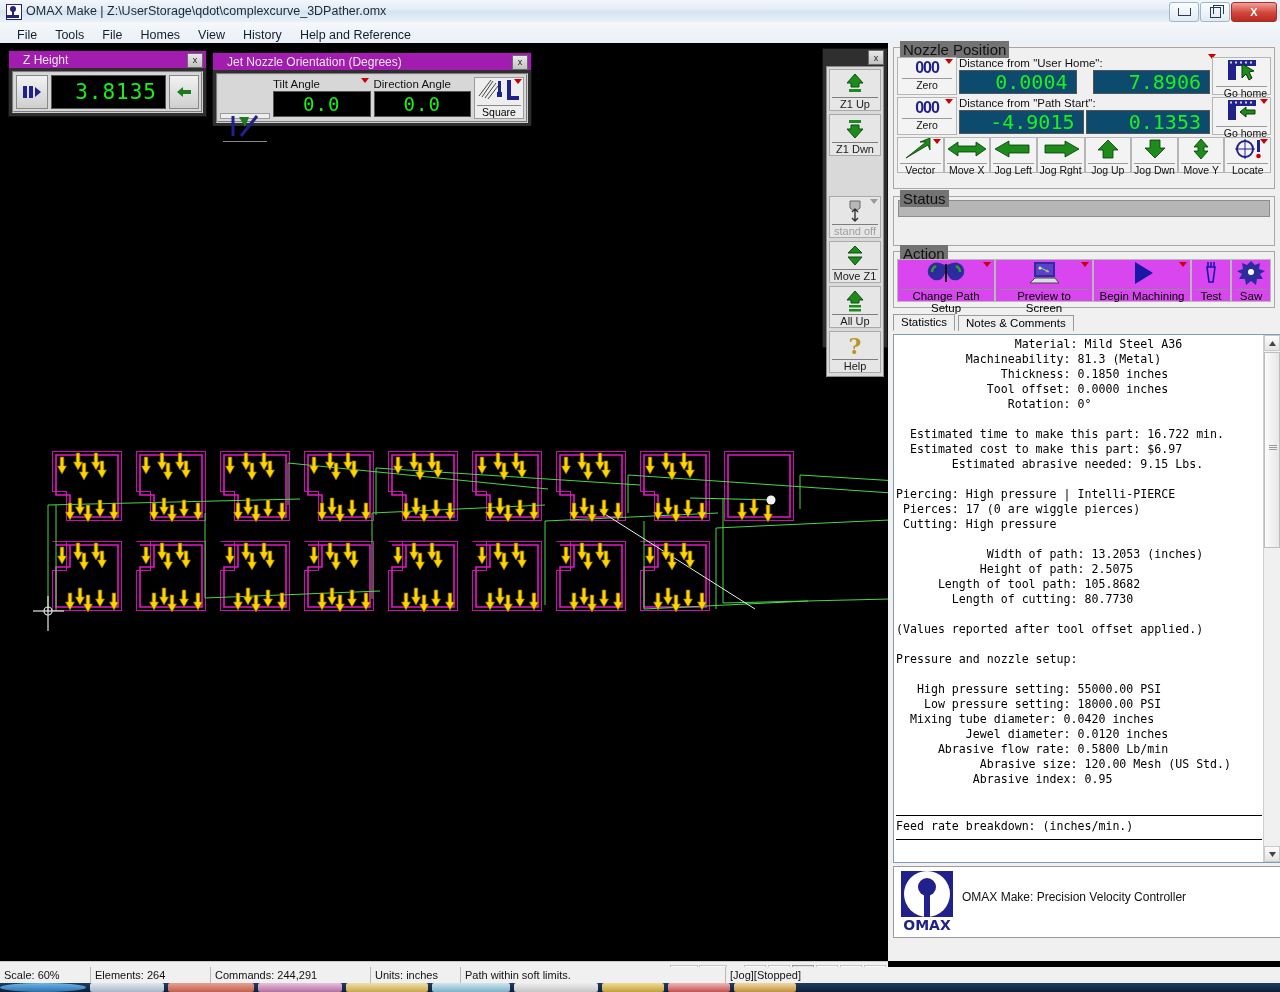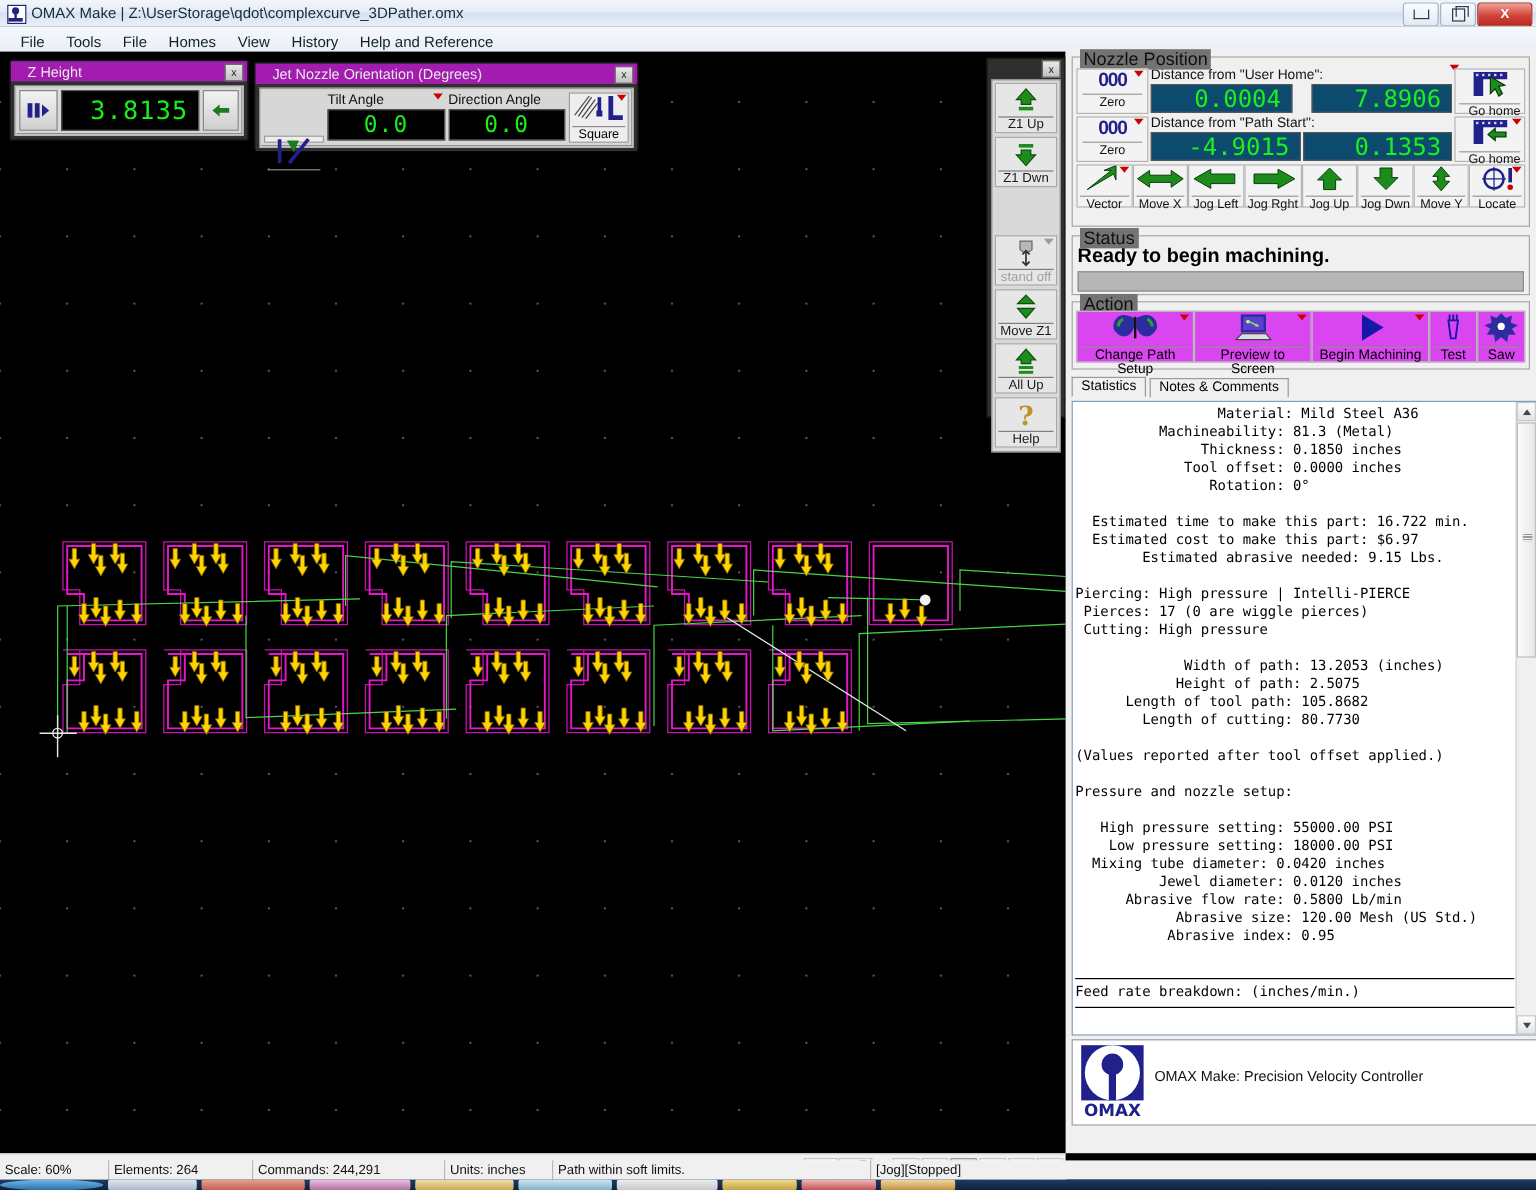--- a/index.html
+++ b/index.html
@@ -1040,21 +1040,20 @@
             <rect x="29" y="2" width="3" height="12" fill="#21218c"></rect>
             <circle cx="30.5" cy="18" r="2.3" fill="#c00"></circle>
           </svg>
           <div class="j-lbl">Locate</div>
         </div>
       </div>
     </div>
 
     <div class="grp" style="left:5px;top:153px;width:380px;height:48px;">
       <div class="cap">Status</div>
-      <div class="statusline" style="margin:7px 0 0 4px;">Ready to begin machining.</div>
       <div class="progbar" style="margin:3px 4px 0 4px;"></div>
     </div>
 
     <div class="grp" style="left:5px;top:208px;width:380px;height:55px;">
       <div class="cap">Action</div>
       <div style="display:flex;margin:7px 3px 0 3px;height:43px;">
         <div class="actbtn" style="flex:0 0 96px;">
           <div class="redtri" style="right:3px;top:2px;"></div>
           <svg width="44" height="26" viewBox="0 0 44 26">
             <path d="M21 5 Q10 -1 5 7 Q1 15 10 20 Q18 22 21 13 Z" fill="#2c2c9e"></path>

